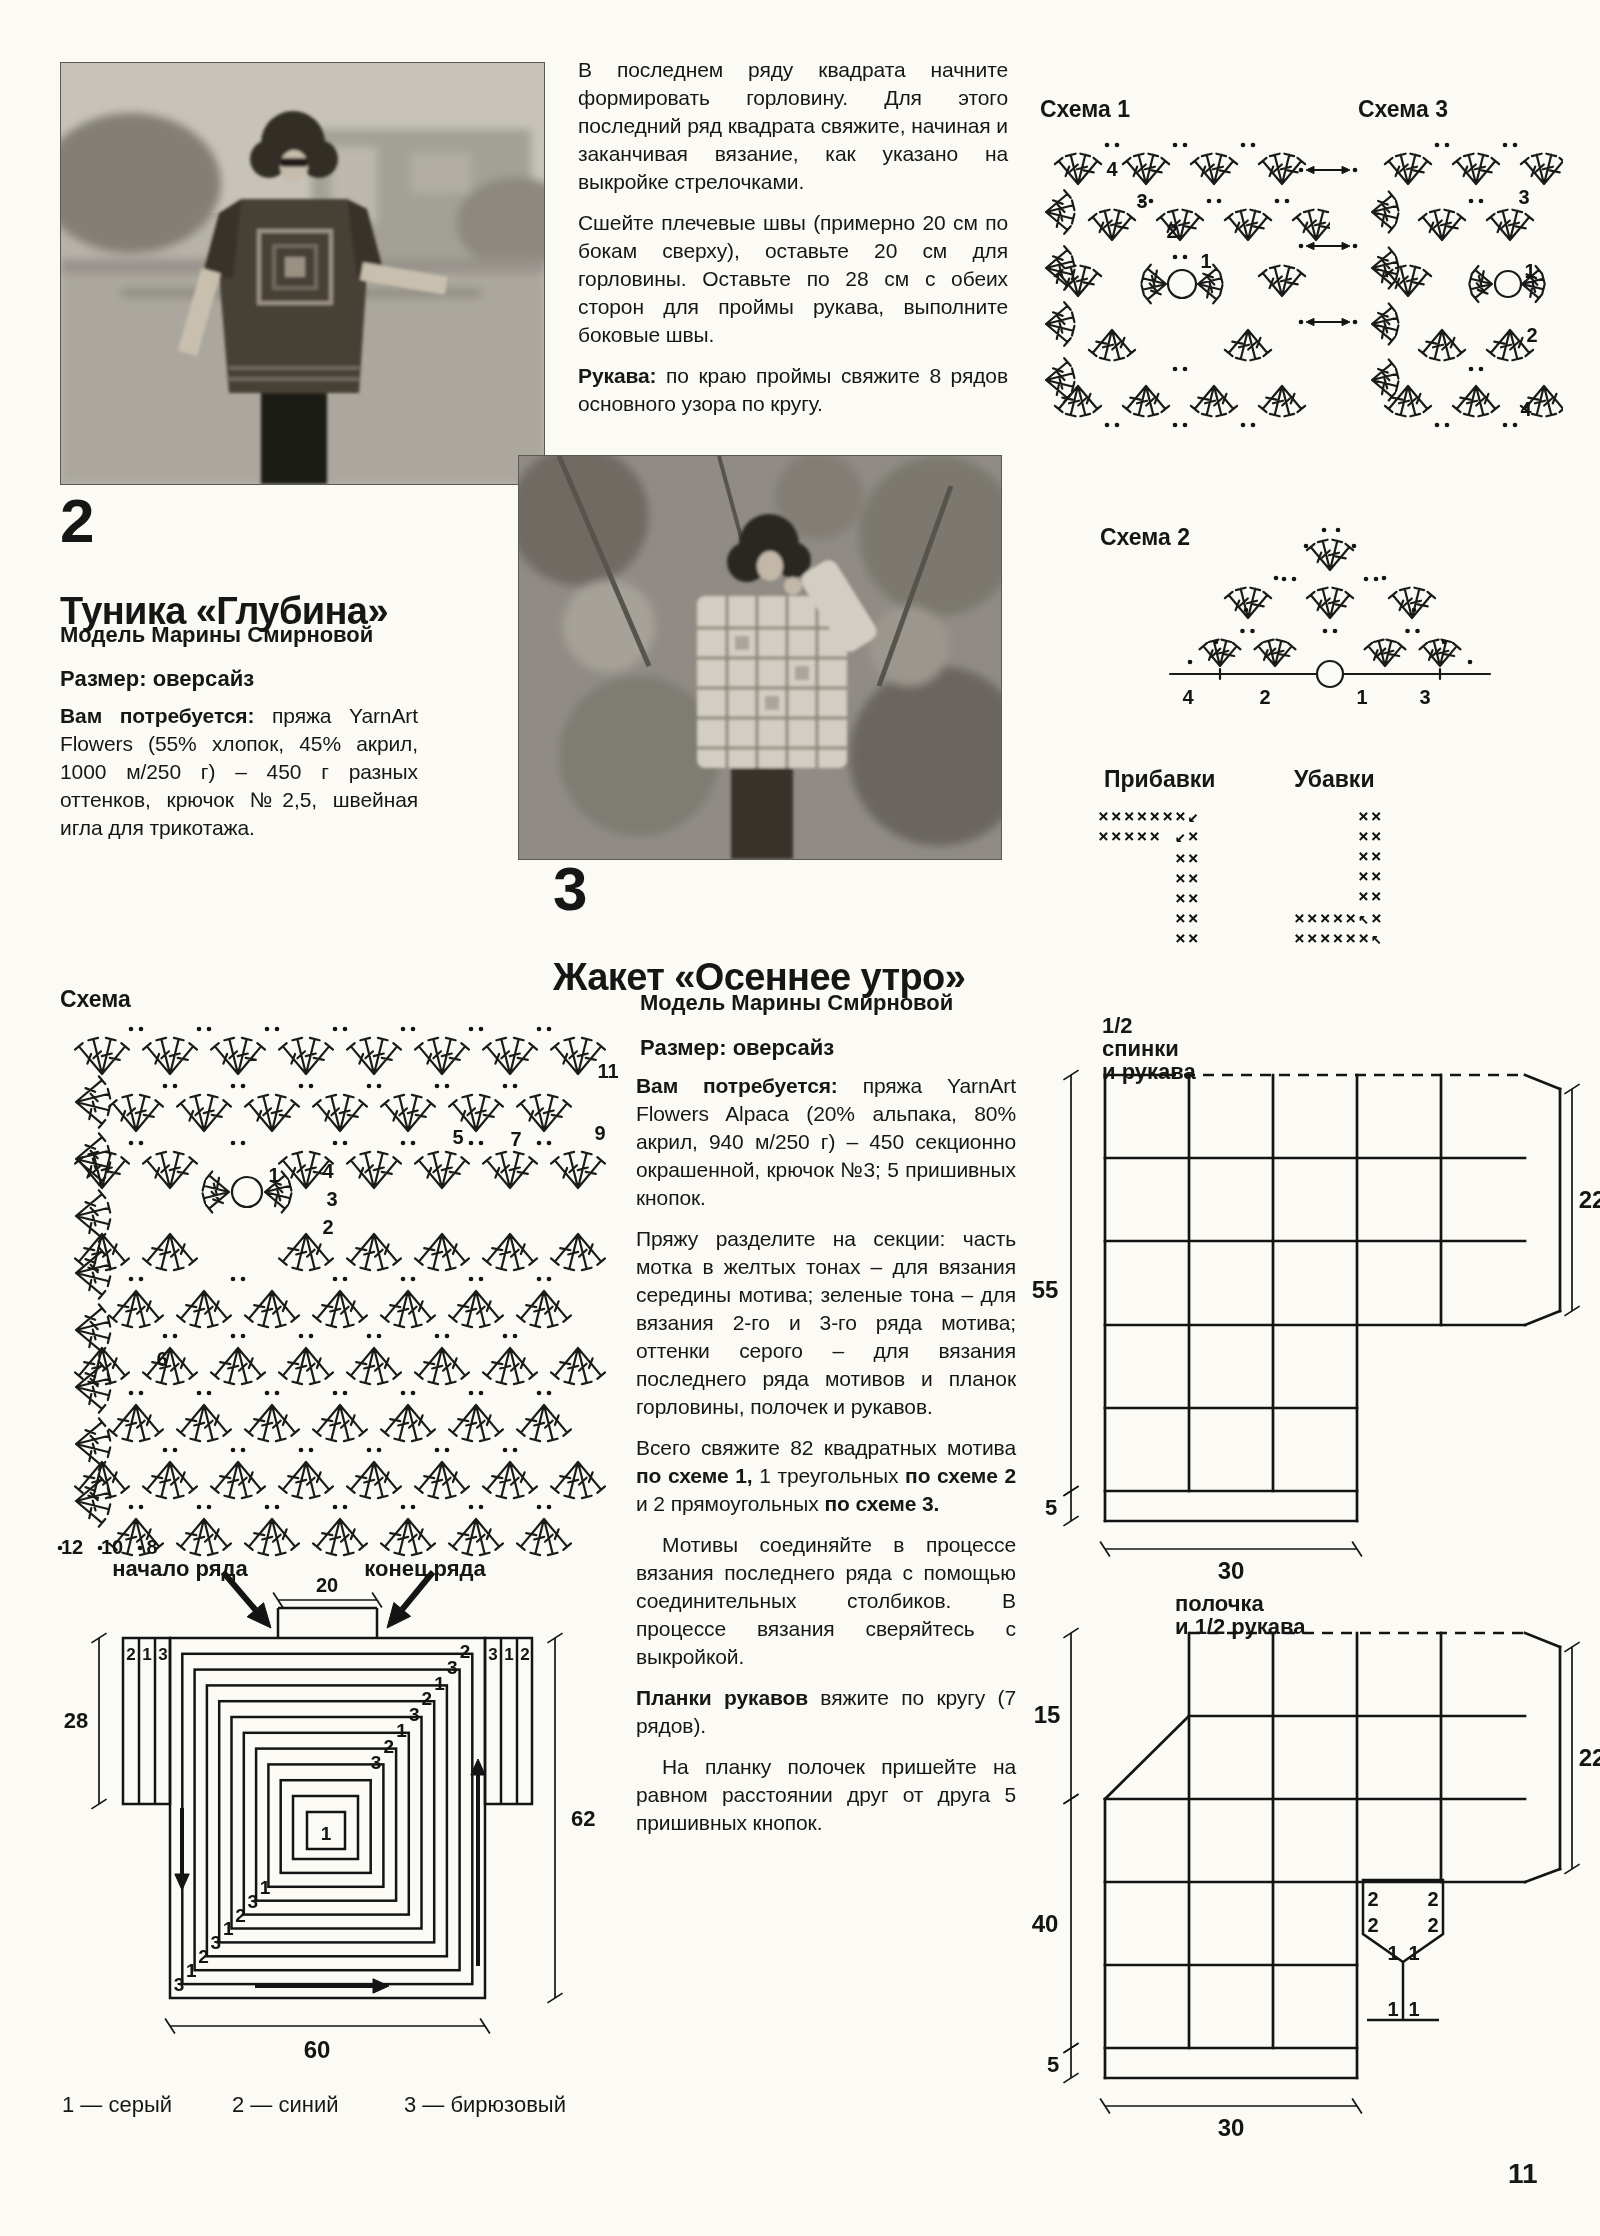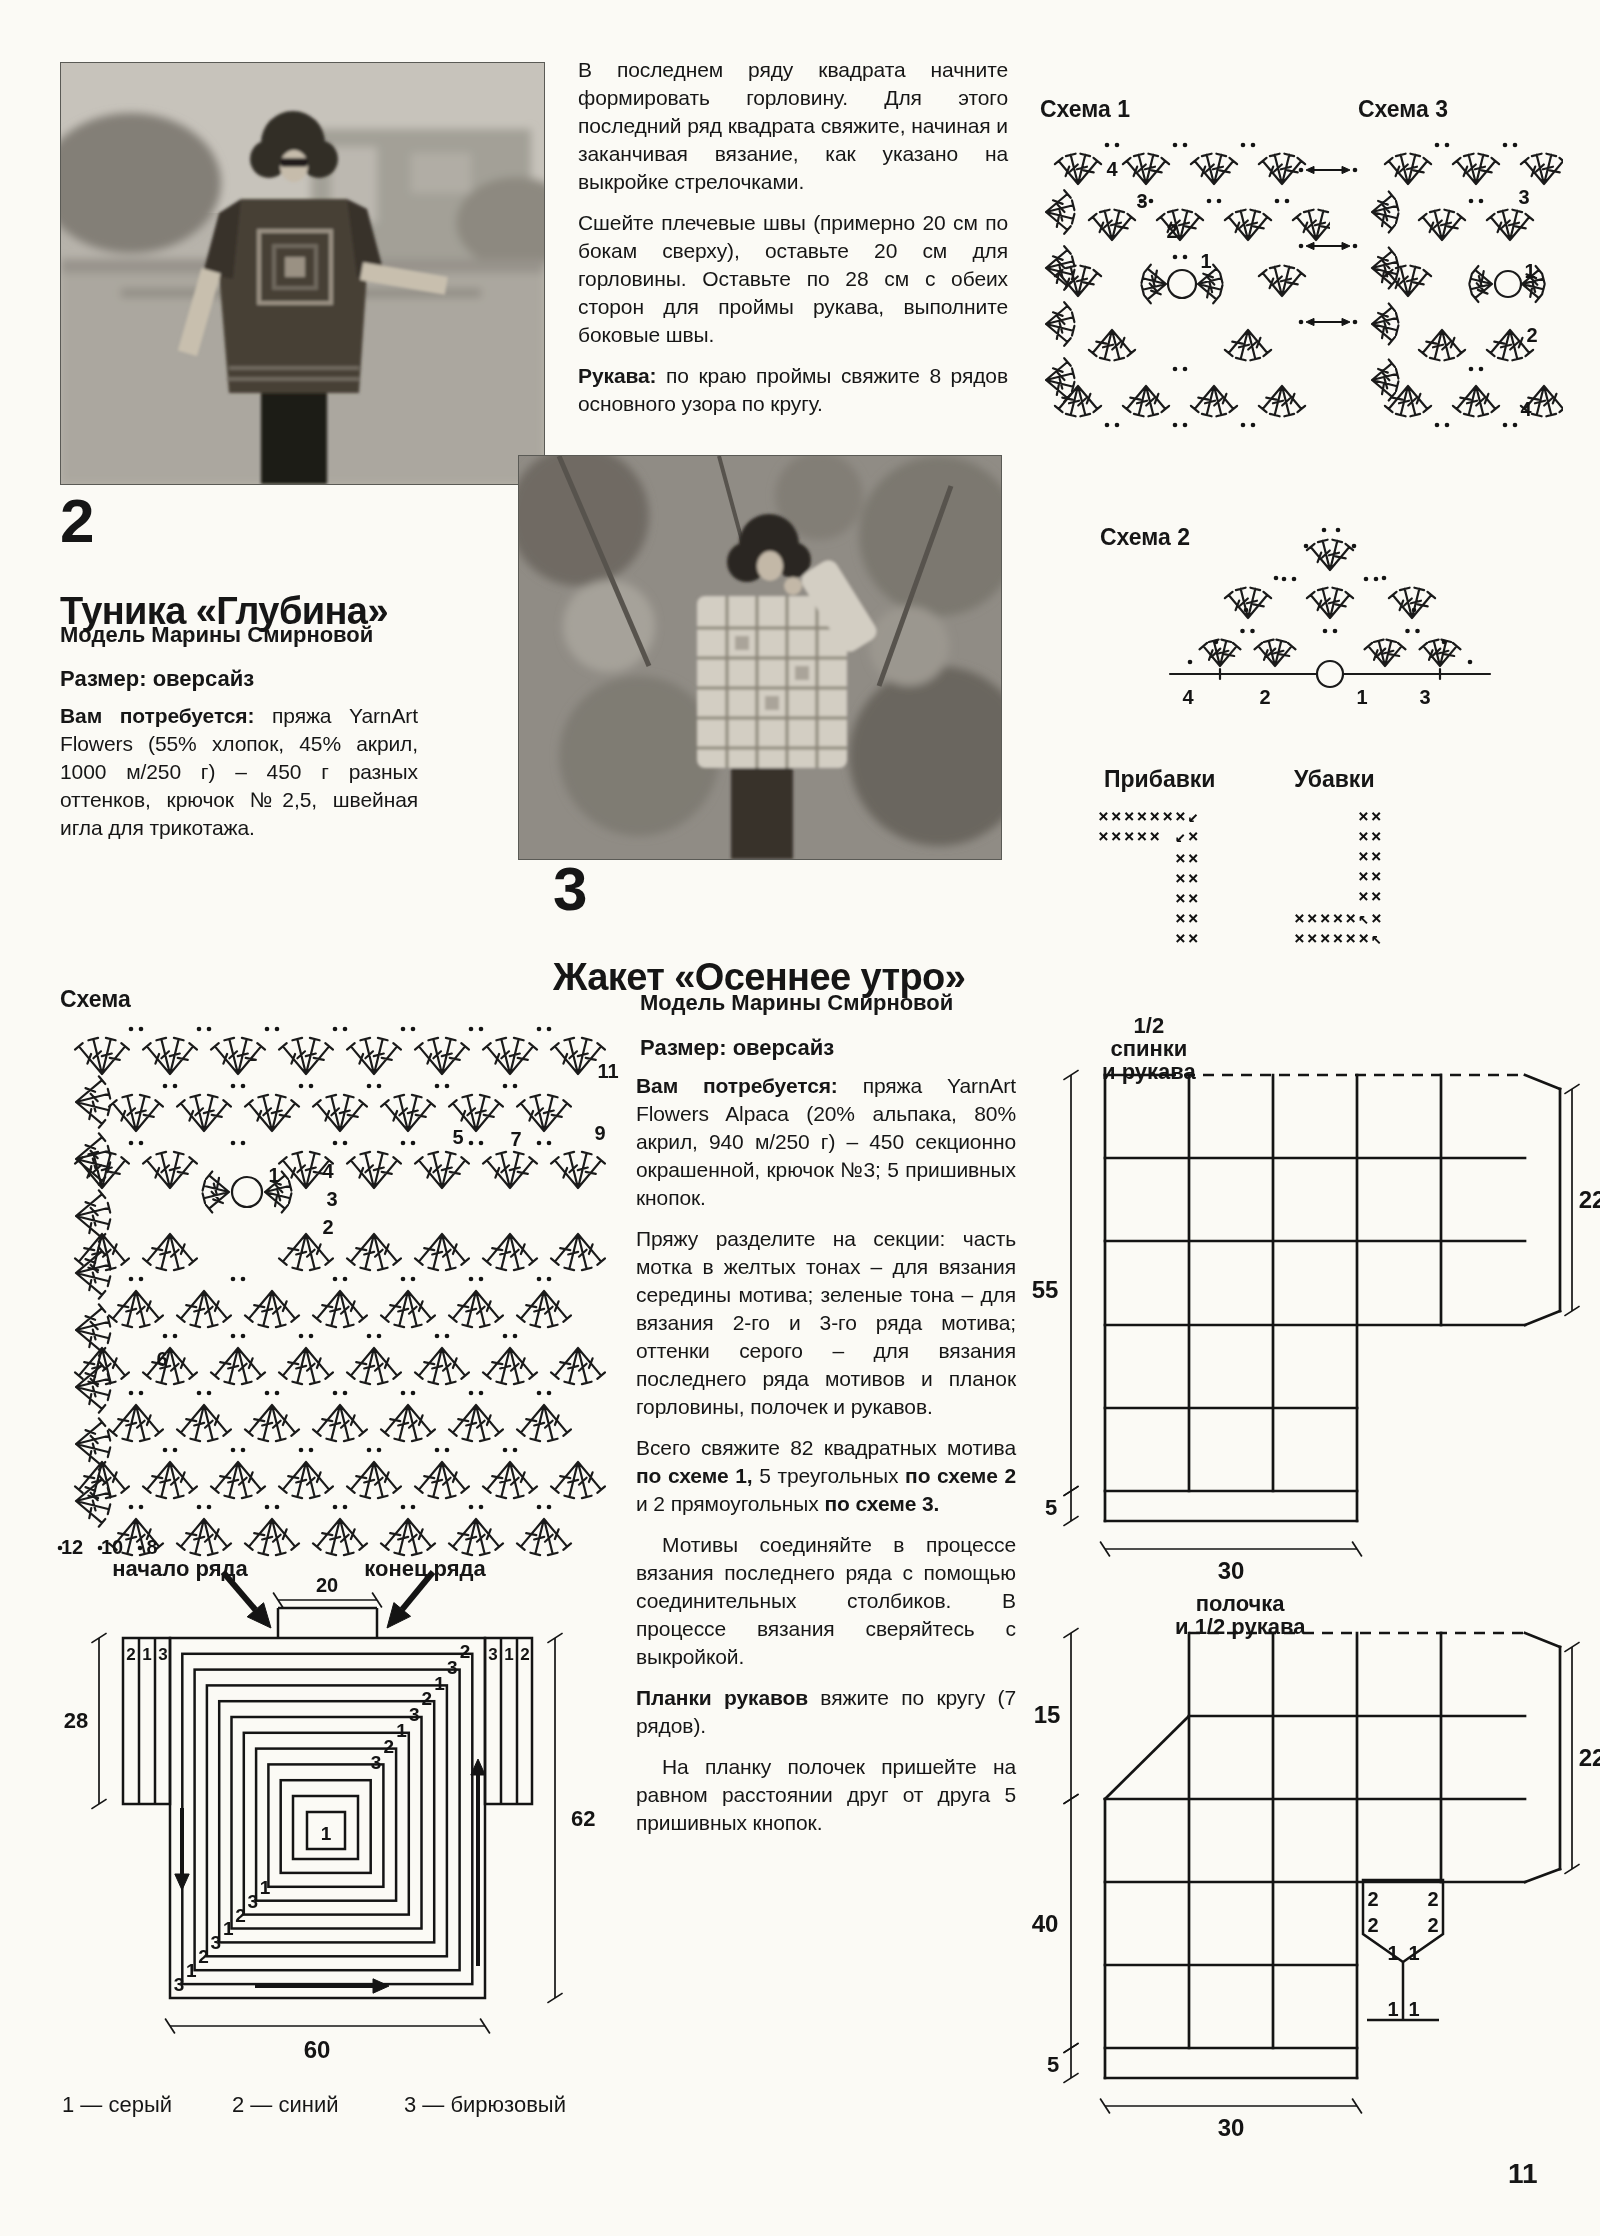--- a/index.html
+++ b/index.html
@@ -6,21 +6,21 @@
   .page{position:relative;width:1600px;height:2236px;background:#fbfaf5;color:#161616;
         font-family:"Liberation Sans",sans-serif;overflow:hidden;}
   .abs{position:absolute;}
   .p{font-size:21px;line-height:28px;text-align:justify;letter-spacing:-0.1px;margin:0 0 13px 0;}
   .p b{font-weight:700;}
   .ind{text-indent:26px;}
   .h-num{font-size:62px;font-weight:700;line-height:1;}
   .h-title{font-size:38px;font-weight:700;letter-spacing:-0.6px;line-height:1.05;margin-top:32px;}
   .h-sub{font-size:22px;font-weight:700;}
   .lbl{font-size:23px;font-weight:700;}
-  .small-lbl{font-size:22px;font-weight:700;line-height:23px;white-space:pre-line;text-align:center;}
+  .small-lbl{font-size:22px;font-weight:700;line-height:23px;white-space:pre-line;}
   .legend-item{font-size:22px;}
   .pgnum{font-size:28px;font-weight:700;}
   .xblock{font-family:"DejaVu Sans Mono","DejaVu Sans",monospace;font-size:18px;font-weight:700;
           line-height:20px;letter-spacing:2px;color:#111;}
   .xline{position:absolute;white-space:pre;}
   svg .st{stroke:#1a1a1a;stroke-width:2.2;fill:none;stroke-linecap:round;}
   svg .gl{stroke:#141414;stroke-width:2.7;fill:none;stroke-linecap:square;}
   svg .gld{stroke:#141414;stroke-width:2.7;fill:none;stroke-dasharray:11 8;}
   svg .dml{stroke:#141414;stroke-width:1.7;fill:none;}
   svg .rg{stroke:#141414;stroke-width:2.5;fill:none;}
@@ -417,21 +417,21 @@
   </svg>
 
   <div class="abs h-num" style="left:553px;top:858px;">3</div>
   <div class="abs h-title" style="left:553px;top:926px;">Жакет «Осеннее утро»</div>
   <div class="abs h-sub" style="left:640px;top:990px;">Модель Марины Смирновой</div>
   <div class="abs h-sub" style="left:640px;top:1035px;">Размер: оверсайз</div>
 
   <div class="abs" style="left:636px;top:1072px;width:380px;">
     <p class="p"><b>Вам потребуется:</b><span> пряжа YarnArt Flowers Alpaca (20% альпака, 80% акрил, 940 м/250 г) – 450 секционно окрашенной, крючок №3; 5 пришивных кнопок.</span></p>
     <p class="p">Пряжу разделите на секции: часть мотка в желтых тонах – для вязания середины мотива; зеленые тона – для вязания 2-го и 3-го ряда мотива; оттенки серого – для вязания последнего ряда мотивов и планок горловины, полочек и рукавов.</p>
-    <p class="p"><span>Всего свяжите 82 квадратных мотива </span><b>по схеме 1,</b><span> 5 треугольных </span><b>по схеме 2</b><span> и 2 прямоугольных </span><b>по схеме 3.</b></p>
+    <p class="p"><span>Всего свяжите 82 квадратных мотива </span><b>по схеме 1,</b><span> 1 треугольных </span><b>по схеме 2</b><span> и 2 прямоугольных </span><b>по схеме 3.</b></p>
     <p class="p ind">Мотивы соединяйте в процессе вязания последнего ряда с помощью соединительных столбиков. В процессе вязания сверяйтесь с выкройкой.</p>
     <p class="p"><b>Планки рукавов</b><span> вяжите по кругу (7 рядов).</span></p>
     <p class="p ind">На планку полочек пришейте на равном расстоянии друг от друга 5 пришивных кнопок.</p>
   </div>
 
   <div class="abs lbl" style="left:1040px;top:96px;">Схема 1</div>
   <div class="abs lbl" style="left:1358px;top:96px;">Схема 3</div>
   <svg id="chart-schema1" class="abs" style="left:1030px;top:126px;" width="300" height="335" viewBox="0 0 300 335">
       <path class="st" d="M48 58L28.7 35.0M24.9 38.2L32.5 31.8M35.6 50.2L39.2 40.6M48 58L40.7 28.9M35.9 30.1L45.6 27.7M40.2 45.5L47.8 38.5M48 58L55.3 28.9M50.4 27.7L60.1 30.1M47.0 43.3L57.0 40.7M48 58L67.3 35.0M63.5 31.8L71.1 38.2M53.6 44.4L63.7 46.3"></path>
       <path class="st" d="M116 58L96.7 35.0M92.9 38.2L100.5 31.8M103.6 50.2L107.2 40.6M116 58L108.7 28.9M103.9 30.1L113.6 27.7M108.2 45.5L115.8 38.5M116 58L123.3 28.9M118.4 27.7L128.1 30.1M115.0 43.3L125.0 40.7M116 58L135.3 35.0M131.5 31.8L139.1 38.2M121.6 44.4L131.7 46.3"></path>

